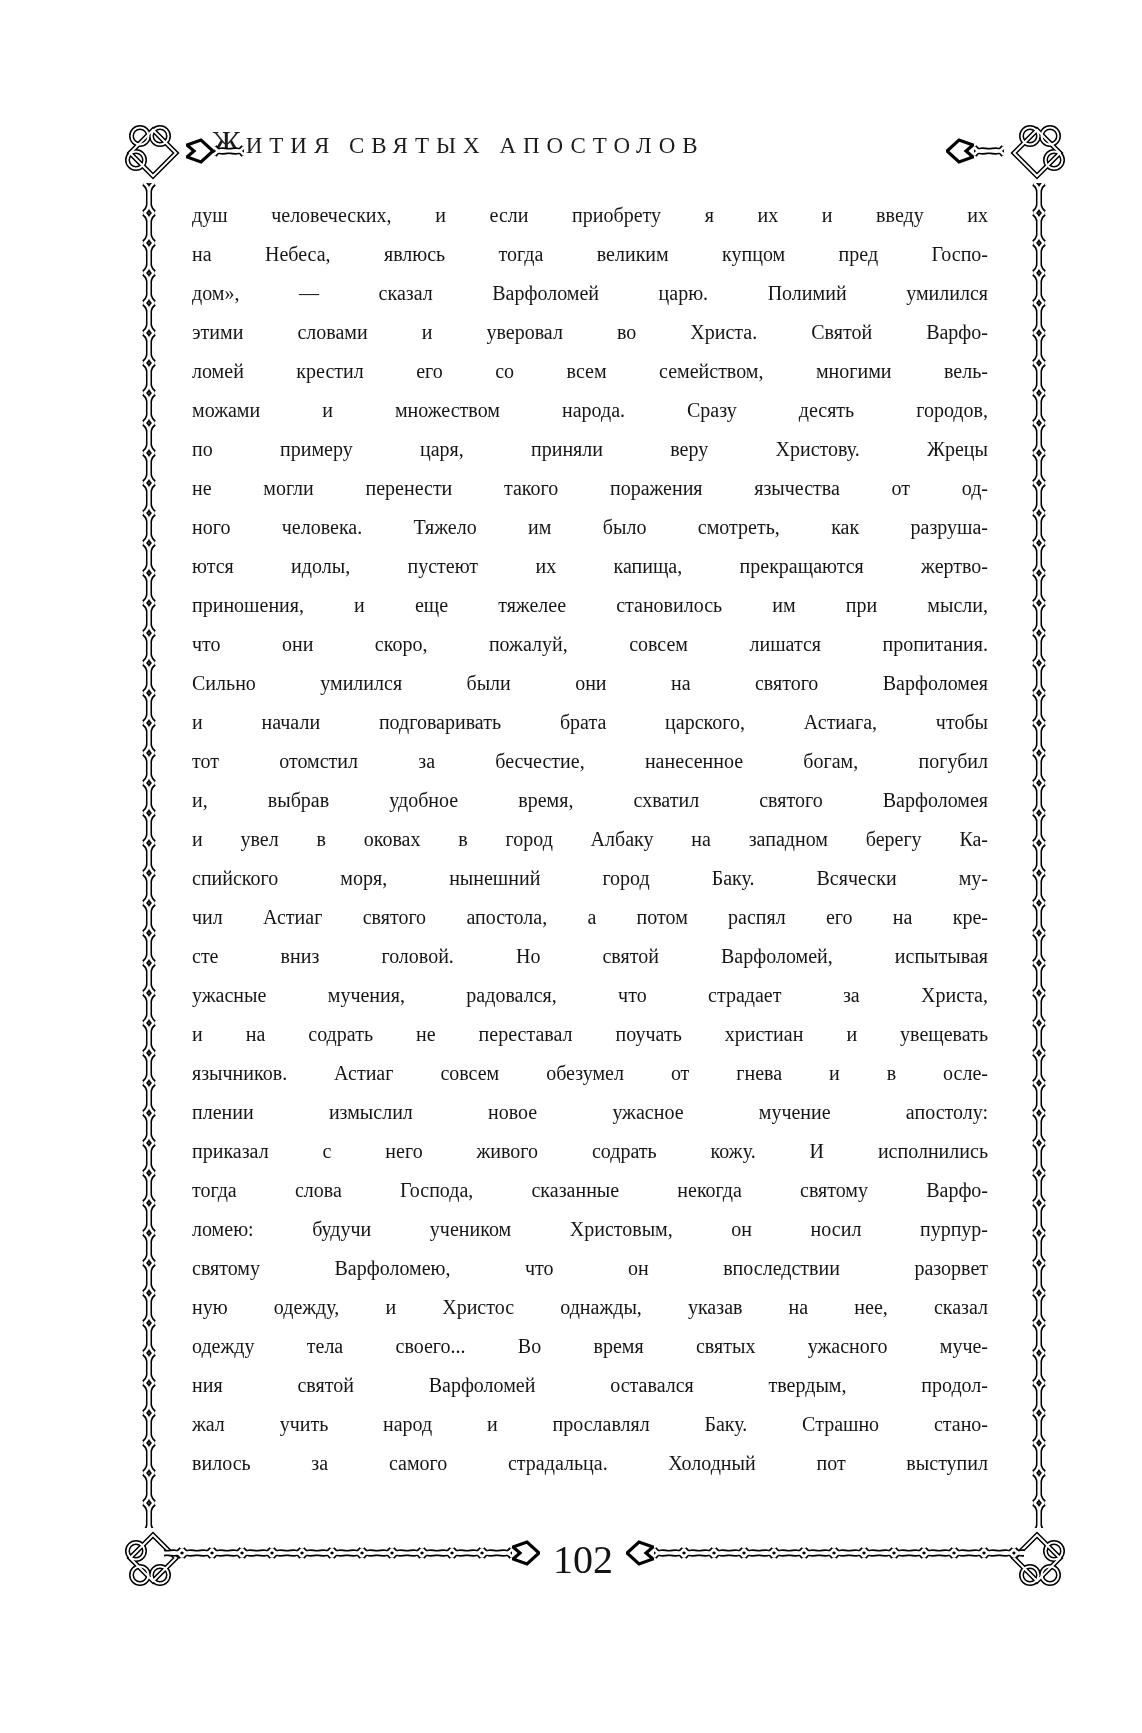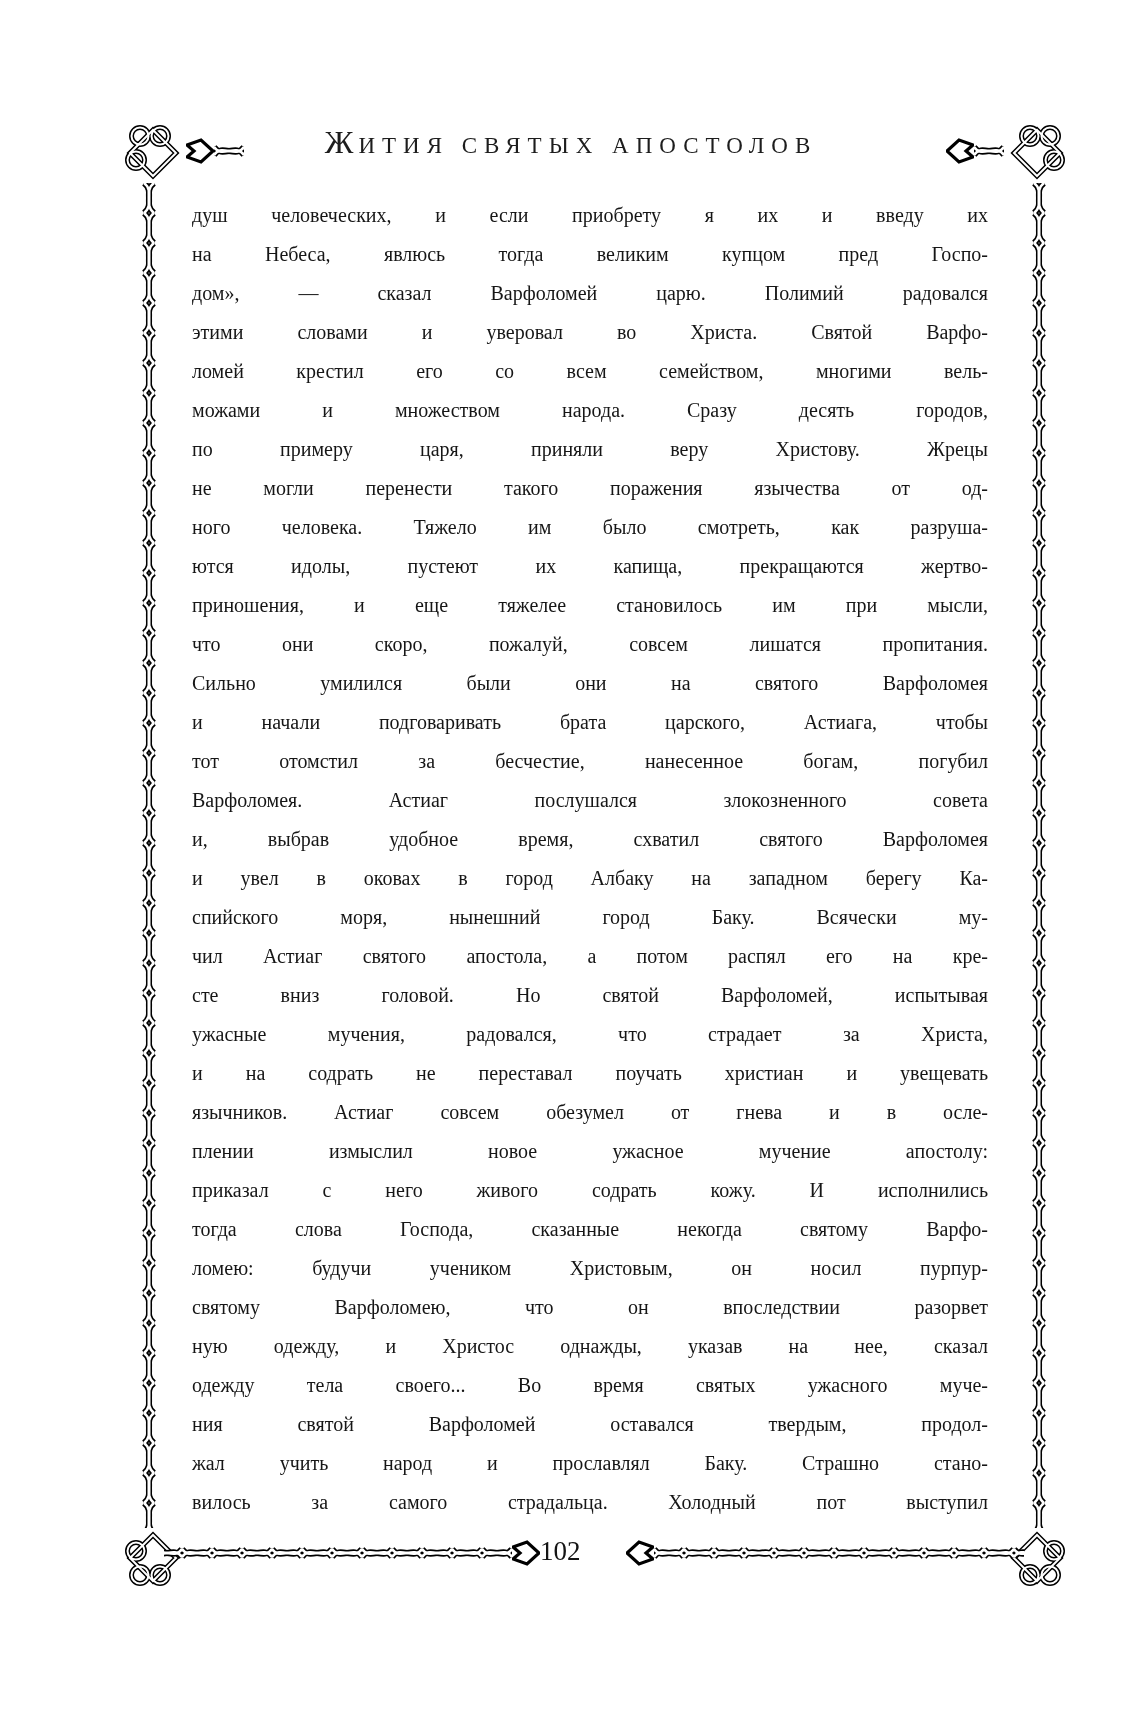--- a/index.html
+++ b/index.html
@@ -2,22 +2,22 @@
 <html><head>
 <meta charset="utf-8">
 <style>
   html,body{margin:0;padding:0;background:#ffffff;}
   .page{
     position:relative; width:1142px; height:1733px; background:#ffffff;
     font-family:"Liberation Serif", serif; color:#1c1c1c; overflow:hidden;
   }
   
   .header-title{
-    position:absolute; left:200px; right:200px; top:124px;
-    text-align:center; font-size:23px; letter-spacing:7px;
+    position:absolute; left:212px; right:200px; top:124px;
+    font-size:23px; letter-spacing:7px;
     text-transform:uppercase; color:#1d1d1d; white-space:nowrap;
   }
   .header-title::first-letter{ font-size:32px; letter-spacing:5px; }
   
   .body-text{
     position:absolute; left:192px; top:196px; width:796px;
     font-size:20px; line-height:39px; color:#161616;
   }
   .line{
     text-align:justify; text-align-last:justify; height:39px;
@@ -41,21 +41,21 @@
   }
   .stub-left{  left:186px; top:138px; width:58px; }
   .stub-right{ left:946px; top:138px; width:58px; justify-content:flex-end; }
   .footer-left{  left:164px; top:1540px; width:376px; justify-content:flex-end; }
   .footer-right{ left:626px; top:1540px; width:398px; justify-content:flex-start; }
   .arrow-flip{ transform:scaleX(-1); display:inline-flex; flex:0 0 auto; }
   .hchain svg, .vchain svg{ flex:0 0 auto; display:block; }
   
   .page-number{
     position:absolute; left:540px; top:1536px; width:86px;
-    font-size:27px; color:#141414;
+    text-align:center; font-size:40px; color:#141414;
   }
 </style>
 </head>
 <body>
 
 <div class="page">
 
   <div class="header-title">Жития святых апостолов</div>
 
   <div class="corner corner-tl"><svg width="60" height="60" viewBox="0 0 60 60">
@@ -665,34 +665,33 @@
         <path d="M0,17 C8,5 22,21 30,9" fill="none" stroke="#000" stroke-width="6"></path>
         <path d="M0,9 C8,21 22,5 30,17" fill="none" stroke="#000" stroke-width="6"></path>
         <path d="M0,17 C8,5 22,21 30,9" fill="none" stroke="#fff" stroke-width="2.6"></path>
         <path d="M0,9 C8,21 22,5 30,17" fill="none" stroke="#fff" stroke-width="2.6"></path>
       </svg>
     </div>
 
   <div class="body-text">
       <div class="line">душ человеческих, и если приобрету я их и введу их</div>
       <div class="line">на Небеса, явлюсь тогда великим купцом пред Госпо-</div>
-      <div class="line">дом», — сказал Варфоломей царю. Полимий радовался</div>
+      <div class="line">дом», — сказал Варфоломей царю. Полимий умилился</div>
       <div class="line">этими словами и уверовал во Христа. Святой Варфо-</div>
       <div class="line">ломей крестил его со всем семейством, многими вель-</div>
       <div class="line">можами и множеством народа. Сразу десять городов,</div>
       <div class="line">по примеру царя, приняли веру Христову. Жрецы</div>
       <div class="line">не могли перенести такого поражения язычества от од-</div>
       <div class="line">ного человека. Тяжело им было смотреть, как разруша-</div>
       <div class="line">ются идолы, пустеют их капища, прекращаются жертво-</div>
       <div class="line">приношения, и еще тяжелее становилось им при мысли,</div>
       <div class="line">что они скоро, пожалуй, совсем лишатся пропитания.</div>
       <div class="line">Сильно умилился были они на святого Варфоломея</div>
       <div class="line">и начали подговаривать брата царского, Астиага, чтобы</div>
       <div class="line">тот отомстил за бесчестие, нанесенное богам, погубил</div>
-      <div class="line">Варфоломея. Астиаг послушался злокозненного совета</div>
       <div class="line">и, выбрав удобное время, схватил святого Варфоломея</div>
       <div class="line">и увел в оковах в город Албаку на западном берегу Ка-</div>
       <div class="line">спийского моря, нынешний город Баку. Всячески му-</div>
       <div class="line">чил Астиаг святого апостола, а потом распял его на кре-</div>
       <div class="line">сте вниз головой. Но святой Варфоломей, испытывая</div>
       <div class="line">ужасные мучения, радовался, что страдает за Христа,</div>
       <div class="line">и на содрать не переставал поучать христиан и увещевать</div>
       <div class="line">язычников. Астиаг совсем обезумел от гнева и в осле-</div>
       <div class="line">плении измыслил новое ужасное мучение апостолу:</div>
       <div class="line">приказал с него живого содрать кожу. И исполнились</div>

